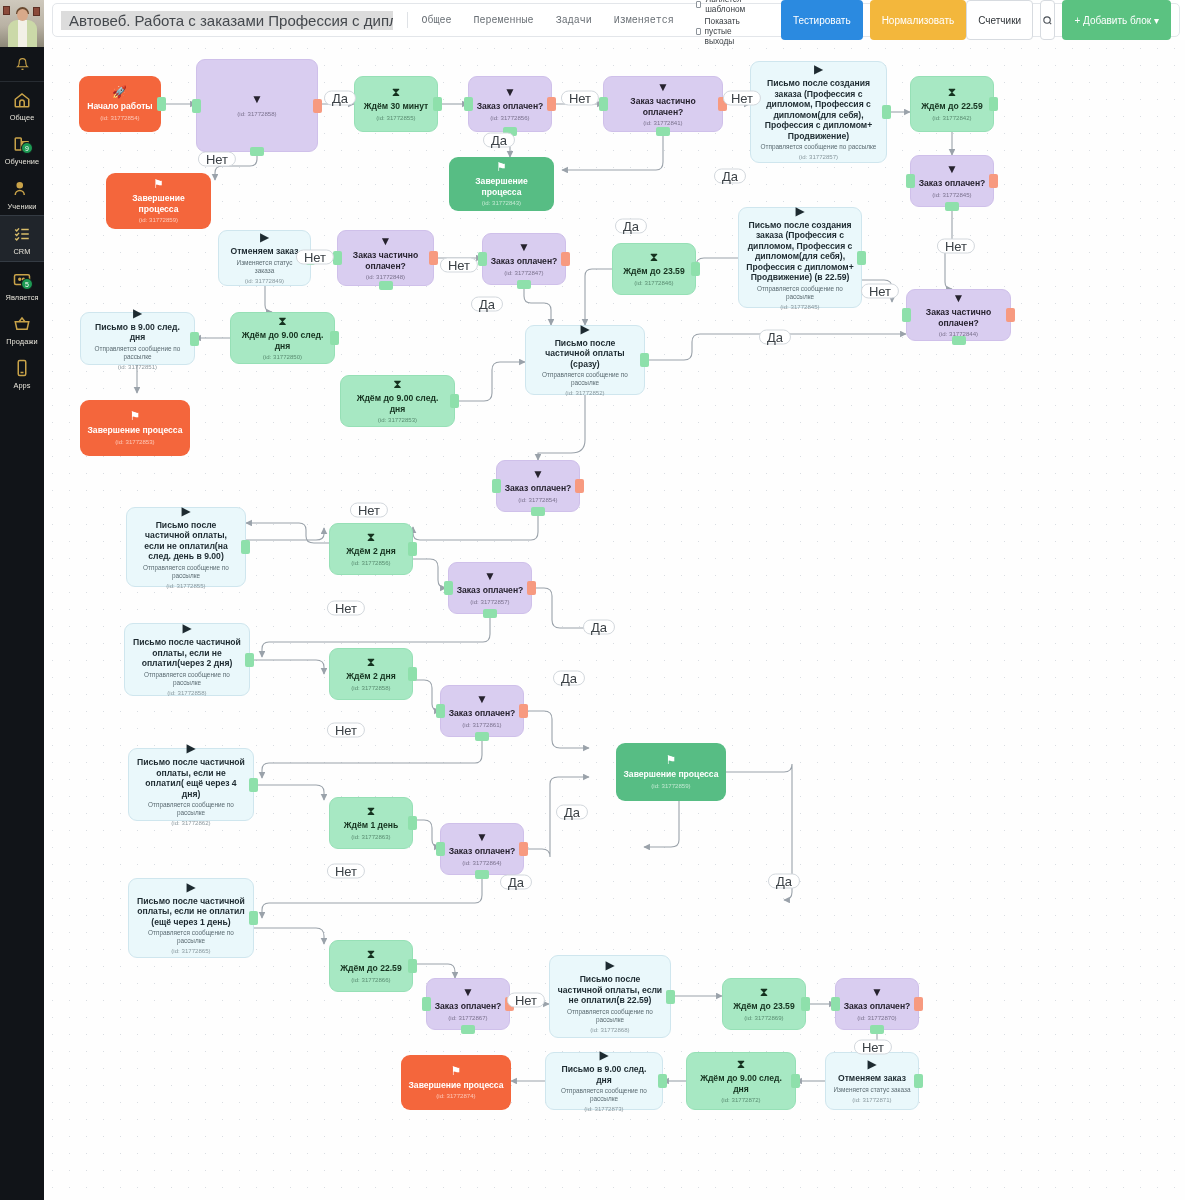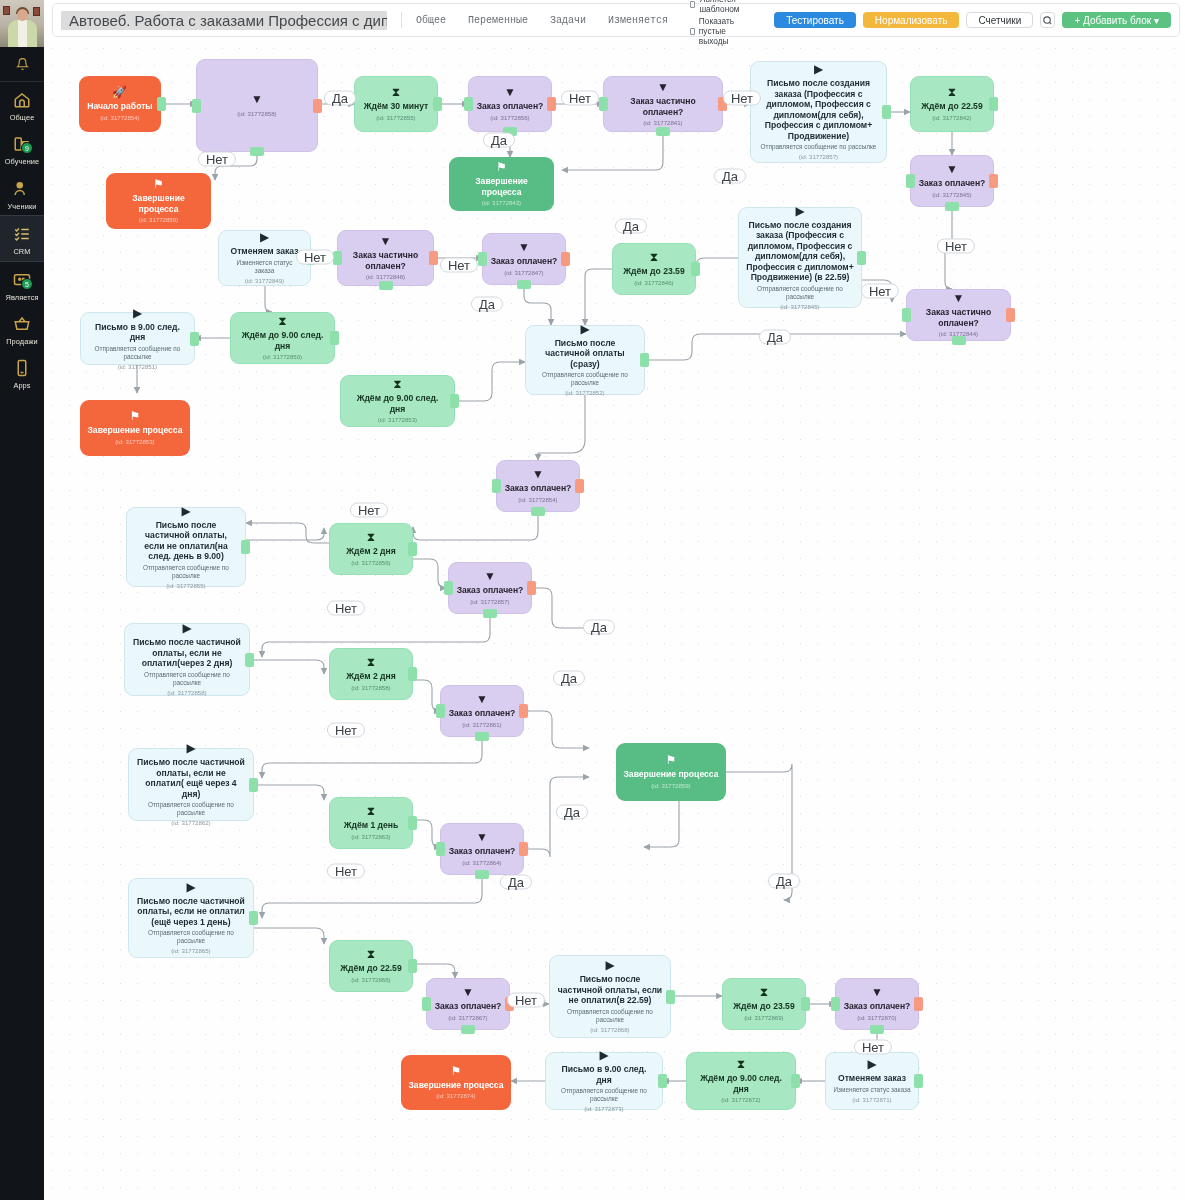--- a/index.html
+++ b/index.html
@@ -50,25 +50,25 @@
   }
   .title-wrap { display:flex; align-items:center; max-width:406px; overflow:hidden; white-space:nowrap; }
   .title-a { font-size:15px; color:#44484d; background:#dcdcdc; padding:1px 8px; }
   .title-b { font-size:9.4px; color:#202427; }
   .vdiv { width:1px; height:16px; background:#dfe2e6; margin:0 14px; }
   .tnav { display:flex; gap:22px; align-items:center; }
   .tnav a { font-size:10px; color:#6a7076; text-decoration:none; cursor:pointer;font-family:Liberation Mono, monospace; }
   .checks { margin-left:22px; display:flex; flex-direction:column; gap:2px; }
   .chk { display:flex; align-items:center; gap:4px; font-size:8.3px; color:#3b4045; cursor:pointer; }
   .chk .box { width:7px; height:7px; border:1px solid #8d939a; background:#fff; border-radius:1px; }
-  .btn { border-radius:4px; font-size:10px; border:1px solid transparent; cursor:pointer; height:16px;
+  .btn { border-radius:4px; font-size:10px; border:1px solid transparent; cursor:pointer; height:40px;
          display:flex; align-items:center; justify-content:center; padding:0 11px; white-space:nowrap; }
   .btn-test { background:#2b8ae0; color:#fff; margin-left:20px; }
   .btn-norm { background:#f3b73c; color:#fff; margin-left:7px; }
-  .btn-cnt  { background:#fff; color:#2f3438; border-color:#d7dbe0; margin-left:7px; }
+  .btn-cnt  { background:#fff; color:#2f3438; border-color:#d7dbe0; }
   .btn-search { background:#fff; color:#2f3438; border-color:#d7dbe0; margin-left:7px; width:24px; padding:0; }
   .btn-add { background:#5bc281; color:#fff; margin-left:7px; }
 
   
   #canvas {
     position:absolute; left:44px; top:40px; width:1141px; height:1160px;
     background-color:#fefefe;
     background-image: radial-gradient(#d9dde2 0.9px, transparent 0.9px);
     background-size: 17px 17px;
     overflow:hidden;

